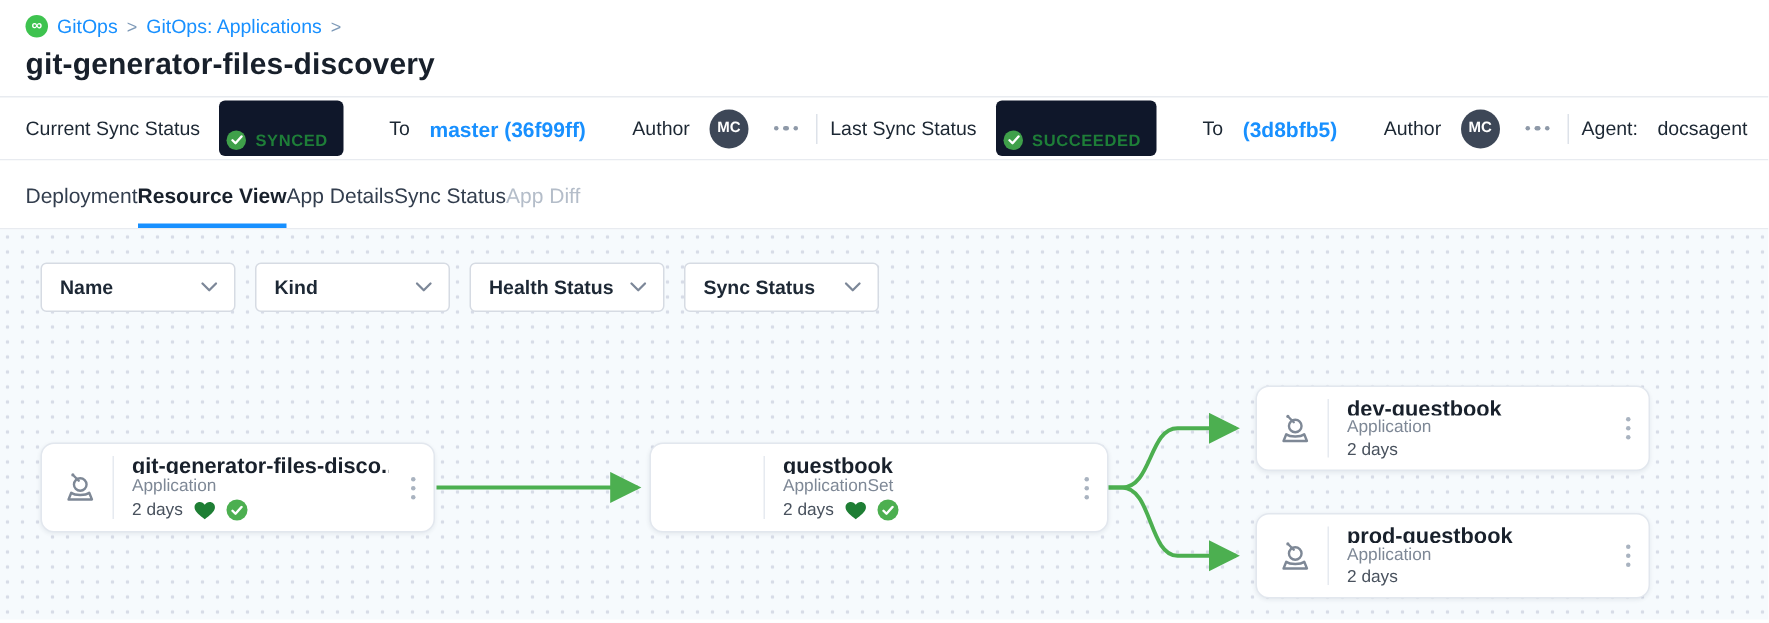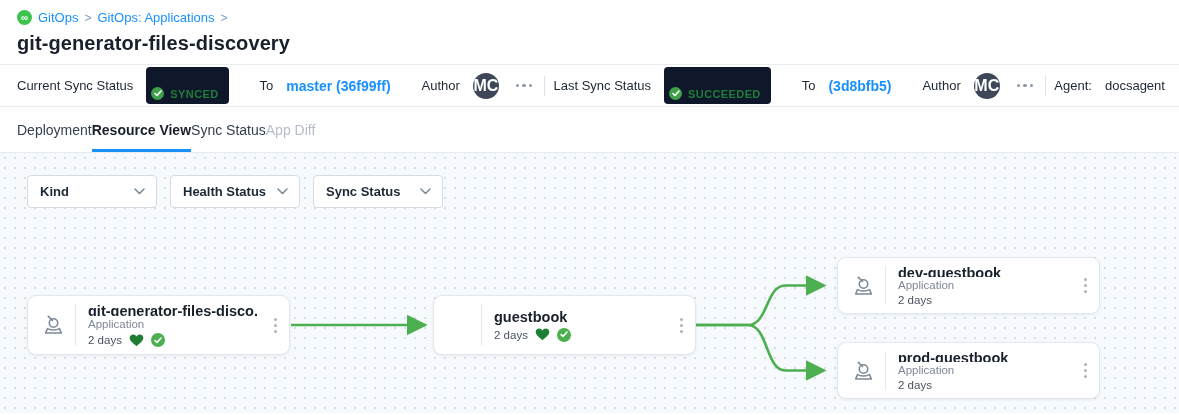--- a/index.html
+++ b/index.html
@@ -21,21 +21,21 @@
     display:flex; align-items:center; justify-content:space-between;
     padding:0 14px 0 17px; font-size:13px; color:#1c2733; background:#fff; }
   .sb-group { display:flex; align-items:center; gap:13px; }
   .badge { display:inline-flex; align-items:center; gap:6px; background:#0f172a;
     color:#1e7e38; font-size:11px; font-weight:700; letter-spacing:.4px;
     padding:20px 10px 4px 5px; border-radius:4px; }
   .badge-check { width:13px; height:13px; border-radius:50%; background:#3fa04a;
     display:flex; align-items:center; justify-content:center; flex:none; }
   .rev { color:#1890ff; font-weight:700; font-size:14px; cursor:pointer; }
   .avatar { width:26px; height:26px; border-radius:50%; background:#3d4757; color:#fff;
-    font-size:16px; font-weight:700; display:flex; align-items:center; justify-content:center; }
+    font-size:10px; font-weight:700; display:flex; align-items:center; justify-content:center; }
   .hdots { display:flex; gap:3px; cursor:pointer; padding:4px; }
   .hdots i { width:3.5px; height:3.5px; border-radius:50%; background:#8e99a8; }
   .vdiv { width:1px; height:20px; background:#dde2e9; }
   .sp-l { margin-left:18px; }
 
   
   .tabs { height:46px; display:flex; align-items:stretch; padding:0 17px;
     border-bottom:1px solid #e8ebf0; font-size:14px; color:#333e4e; background:#fff; }
   .tab { display:flex; align-items:center; border-bottom:3px solid transparent;
     padding-top:3px; cursor:pointer; }
@@ -130,27 +130,34 @@
 
   <div class="sb-group">
     <span>Agent:</span>
     <span>docsagent</span>
   </div>
 </div>
 
 <div class="tabs">
   <div class="tab">Deployment</div>
   <div class="tab active">Resource View</div>
+  <div class="tab">App Details</div>
   <div class="tab">Sync Status</div>
   <div class="tab disabled">App Diff</div>
 </div>
 
 <div class="graph">
 
   <div class="filters">
+    <div class="filter">
+      <span>Name</span>
+      <svg width="11" height="7" viewBox="0 0 11 7">
+          <polyline points="1,1 5.5,5.5 10,1" fill="none" stroke="#7c8798" stroke-width="1.5" stroke-linecap="round" stroke-linejoin="round"></polyline>
+        </svg>
+    </div>
     <div class="filter">
       <span>Kind</span>
       <svg width="11" height="7" viewBox="0 0 11 7">
           <polyline points="1,1 5.5,5.5 10,1" fill="none" stroke="#7c8798" stroke-width="1.5" stroke-linecap="round" stroke-linejoin="round"></polyline>
         </svg>
     </div>
     <div class="filter">
       <span>Health Status</span>
       <svg width="11" height="7" viewBox="0 0 11 7">
           <polyline points="1,1 5.5,5.5 10,1" fill="none" stroke="#7c8798" stroke-width="1.5" stroke-linecap="round" stroke-linejoin="round"></polyline>
@@ -204,25 +211,26 @@
         </span>
       </div>
     </div>
     <div class="kebab">
         <i></i>
         <i></i>
         <i></i>
       </div>
   </div>
 
-  <div class="node" style="left:433px; top:142px; width:263px; height:60px;">
+  <div class="node" style="left:433px; top:142px; width:306px; height:60px;padding-left:28px;">
     <div class="node-icon"></div>
     <div class="node-sep"></div>
     <div class="node-body">
       <div class="node-title">guestbook</div>
+      <div class="node-kind">ApplicationSet</div>
       <div class="node-meta">
         <span>2 days</span>
         <svg width="15" height="13" viewBox="0 0 15 13">
             <path d="M7.5 12.2 C4 9.4 .7 7 .7 4.1 C.7 2 2.3 .6 4.2 .6 C5.6 .6 6.8 1.4 7.5 2.5 C8.2 1.4 9.4 .6 10.8 .6 C12.7 .6 14.3 2 14.3 4.1 C14.3 7 11 9.4 7.5 12.2 Z" fill="#1e7e34"></path>
           </svg>
         <span class="sync-ok">
           <svg width="8" height="7" viewBox="0 0 8 7">
               <polyline points="1,3.5 3,5.5 7,1" fill="none" stroke="#fff" stroke-width="1.6" stroke-linecap="round" stroke-linejoin="round"></polyline>
             </svg>
         </span>

